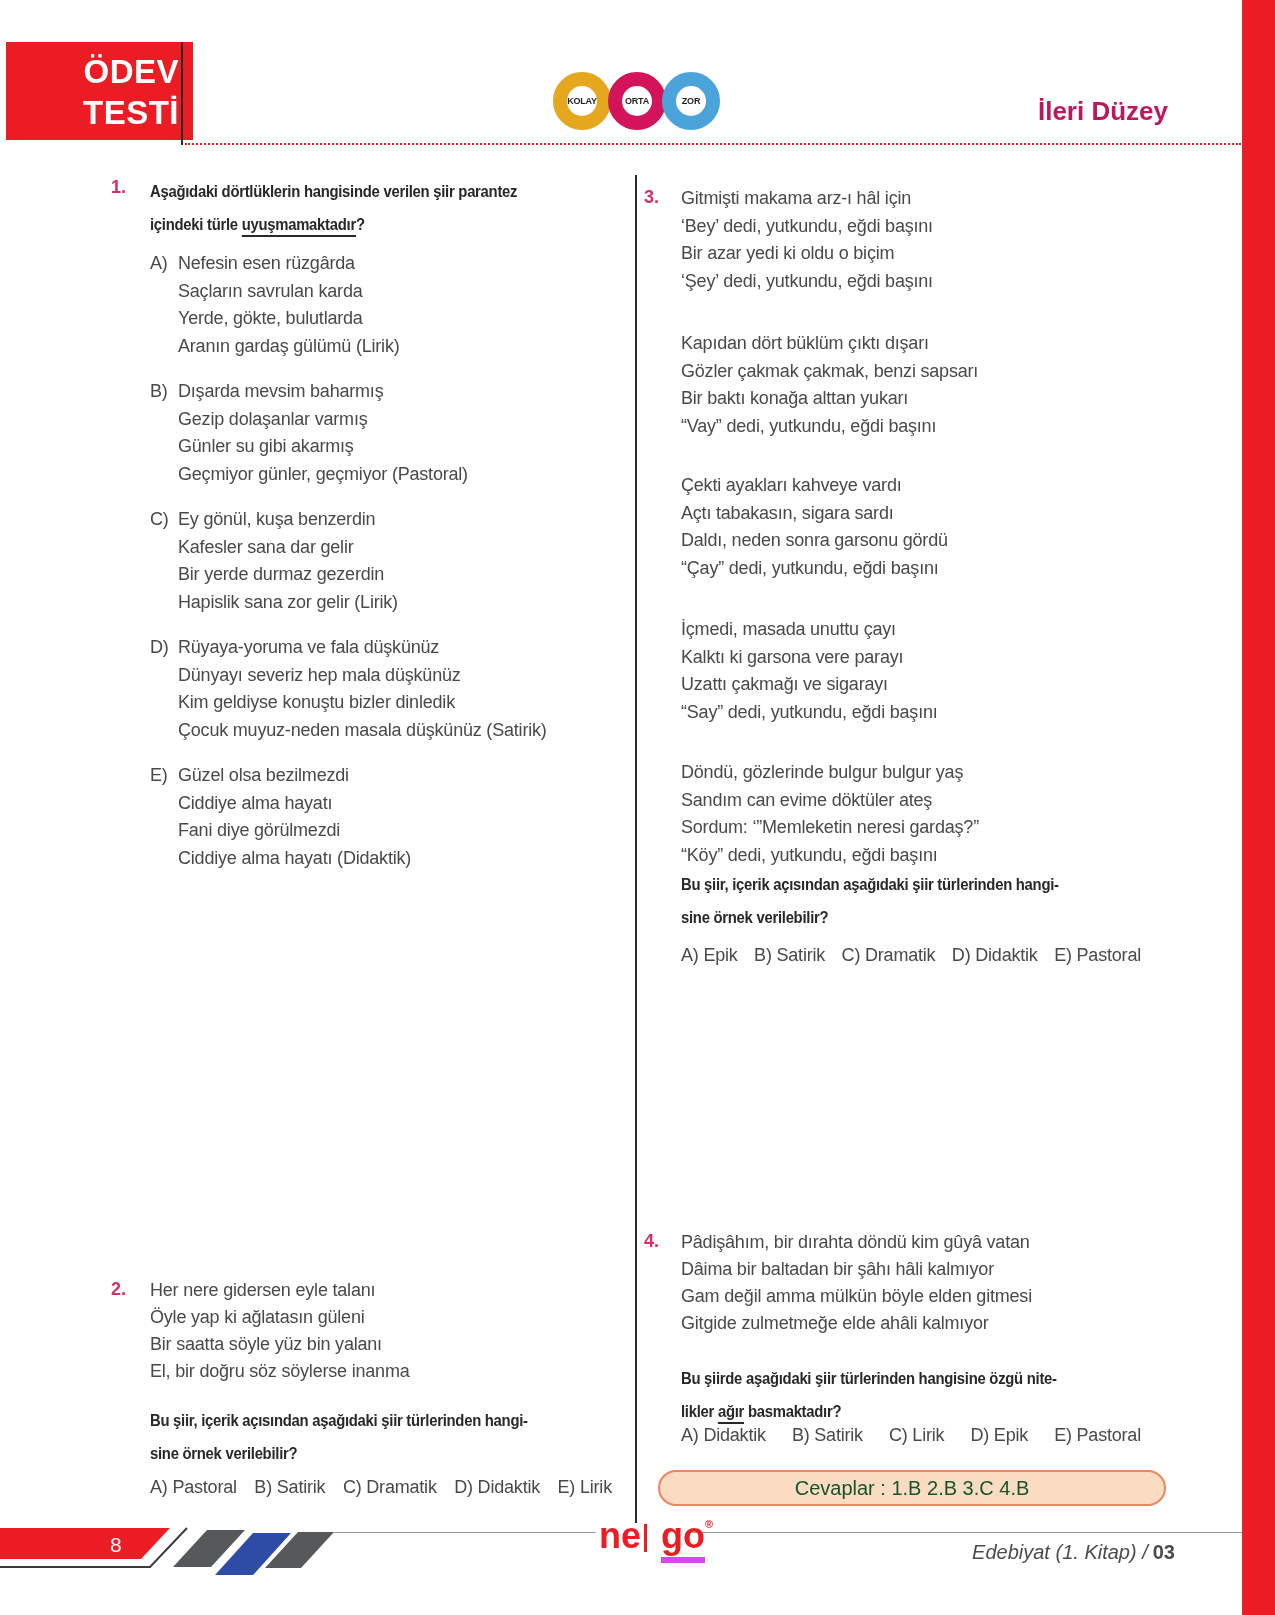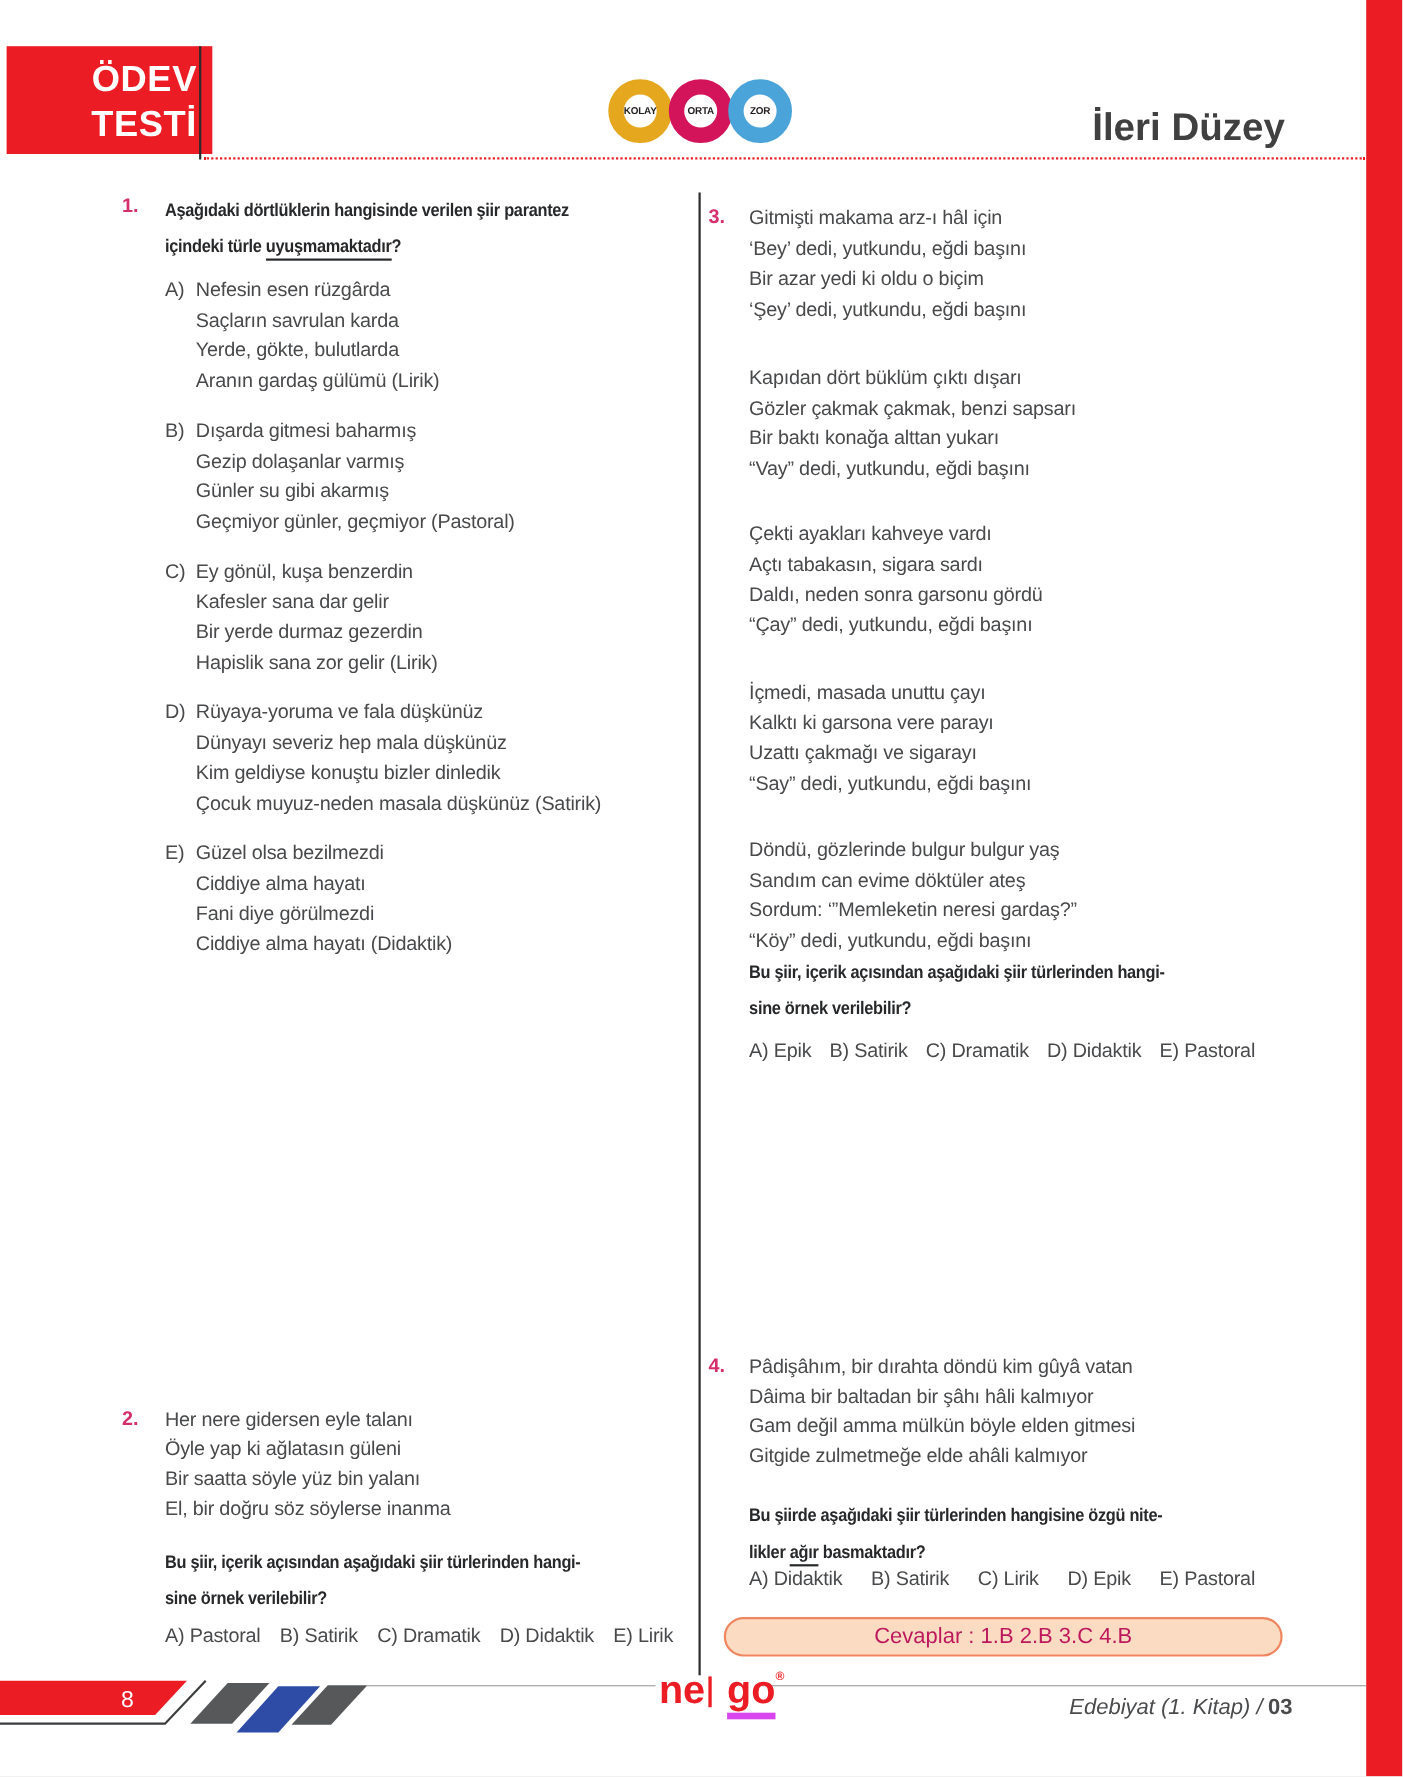--- a/index.html
+++ b/index.html
@@ -10,21 +10,21 @@
   .odev-box{position:absolute;left:6px;top:42px;width:187px;height:98px;background:#ec1c24;
             color:#fff;text-align:right;box-sizing:border-box;padding:9px 14px 0 0;
             font-weight:bold;font-size:33px;line-height:41px;letter-spacing:.5px;}
   .odev-vline{position:absolute;left:181px;top:42px;width:2px;height:103px;background:#2a2b2d;}
   .header-dashes{position:absolute;left:185px;top:143px;width:1056px;height:0;
                  border-top:2px dotted #ec1c24;}
   .badge{position:absolute;top:72px;width:30px;height:30px;background:#fff;border-radius:50%;
          border:14px solid #ccc;display:flex;align-items:center;justify-content:center;
          font-weight:bold;font-size:9px;color:#231f20;letter-spacing:-.2px;}
   .badge1{left:553px}.badge2{left:608px}.badge3{left:662px}
-  .level{position:absolute;right:107px;top:96px;font-size:35px;font-weight:bold;color:#404040;}
+  .level{position:absolute;right:107px;top:96px;font-size:26px;font-weight:bold;color:#be185d;}
   .redbar{position:absolute;left:1242px;top:0;width:33px;height:1615px;background:#ec1c24;}
   .divider{position:absolute;left:635px;top:175px;width:2px;height:1348px;background:#2a2b2d;}
 
   
   .qnum{position:absolute;font-weight:bold;font-size:18px;color:#d62d6b;}
   .stem{position:absolute;font-weight:bold;font-size:16.5px;letter-spacing:-.3px;color:#27282a;
         line-height:33px;transform:scaleX(.9);transform-origin:0 0;}
   .stem div{white-space:nowrap;}
   .ul{border-bottom:2.5px solid #27282a;padding-bottom:2px;}
   .poem{position:absolute;font-size:18px;letter-spacing:-.2px;line-height:27px;color:#48494b;}
@@ -32,21 +32,21 @@
   .lh275 div{line-height:27.5px;}
   .opt{position:absolute;left:178px;font-size:18px;letter-spacing:-.2px;line-height:27.5px;color:#48494b;}
   .opt div{white-space:nowrap;}
   .opt-letter{position:absolute;left:-28px;top:0;}
   .choices{position:absolute;display:flex;justify-content:space-between;
            font-size:18px;letter-spacing:-.2px;color:#48494b;}
 
   
   .answers-box{position:absolute;left:658px;top:1470px;width:508px;height:36px;box-sizing:border-box;
                background:#fbdcc2;border:2px solid #ef8660;border-radius:18px;
-               display:flex;align-items:center;justify-content:center;font-size:20px;color:#be185d;}
+               display:flex;align-items:center;justify-content:center;font-size:20px;color:#14532d;}
 
   
   .footer-svg{position:absolute;left:0;top:1522px;}
   .hline{position:absolute;height:0;border-top:1.5px solid #9c9c9c;}
   .hline-left{left:333px;top:1532px;width:263px;}
   .hline-right{left:692px;top:1532px;width:550px;}
   .logo{position:absolute;left:599px;top:1515px;display:flex;align-items:flex-start;
         color:#ec1c24;font-weight:bold;font-size:36px;line-height:42px;}
   .logo-sep{width:3px;height:28px;background:#ec1c24;margin:9px 0 0 3px;}
   .logo-go{border-bottom:6px solid #d946ef;margin-left:14px;}
@@ -89,21 +89,21 @@
 
   <div class="opt" style="top:250px">
     <span class="opt-letter">A)</span>
     <div>Nefesin esen rüzgârda</div>
     <div>Saçların savrulan karda</div>
     <div>Yerde, gökte, bulutlarda</div>
     <div>Aranın gardaş gülümü (Lirik)</div>
   </div>
   <div class="opt" style="top:378px">
     <span class="opt-letter">B)</span>
-    <div>Dışarda gitmesi baharmış</div>
+    <div>Dışarda mevsim baharmış</div>
     <div>Gezip dolaşanlar varmış</div>
     <div>Günler su gibi akarmış</div>
     <div>Geçmiyor günler, geçmiyor (Pastoral)</div>
   </div>
   <div class="opt" style="top:506px">
     <span class="opt-letter">C)</span>
     <div>Ey gönül, kuşa benzerdin</div>
     <div>Kafesler sana dar gelir</div>
     <div>Bir yerde durmaz gezerdin</div>
     <div>Hapislik sana zor gelir (Lirik)</div>

